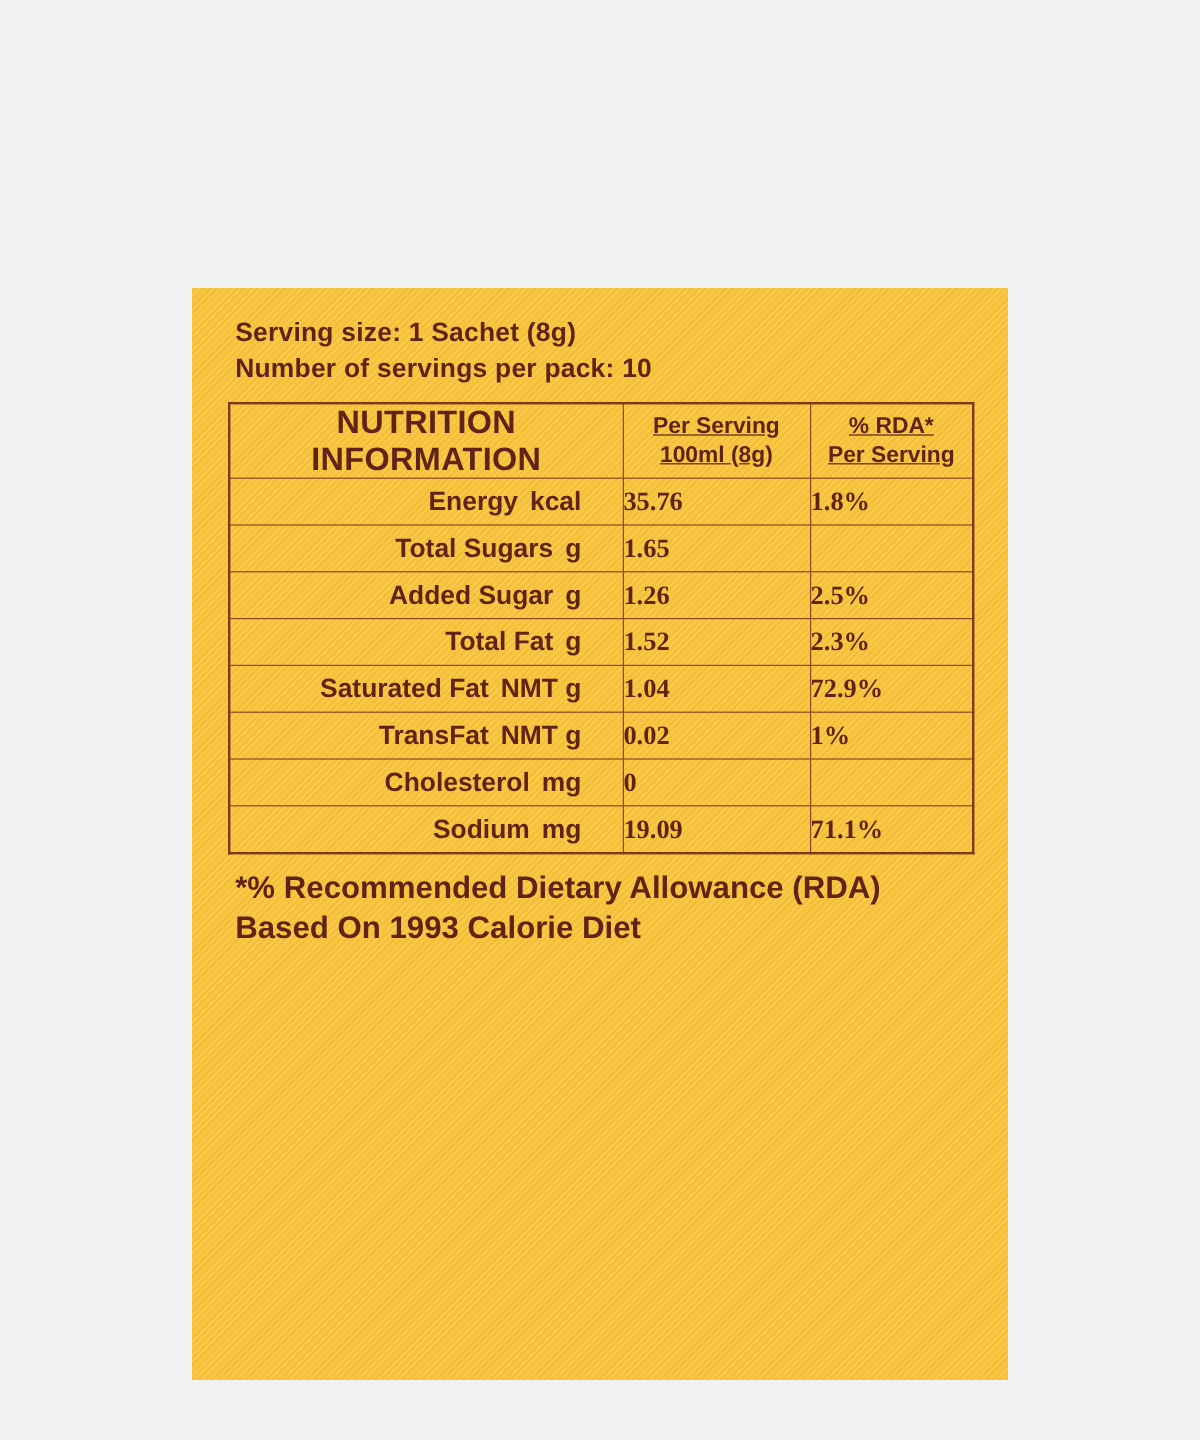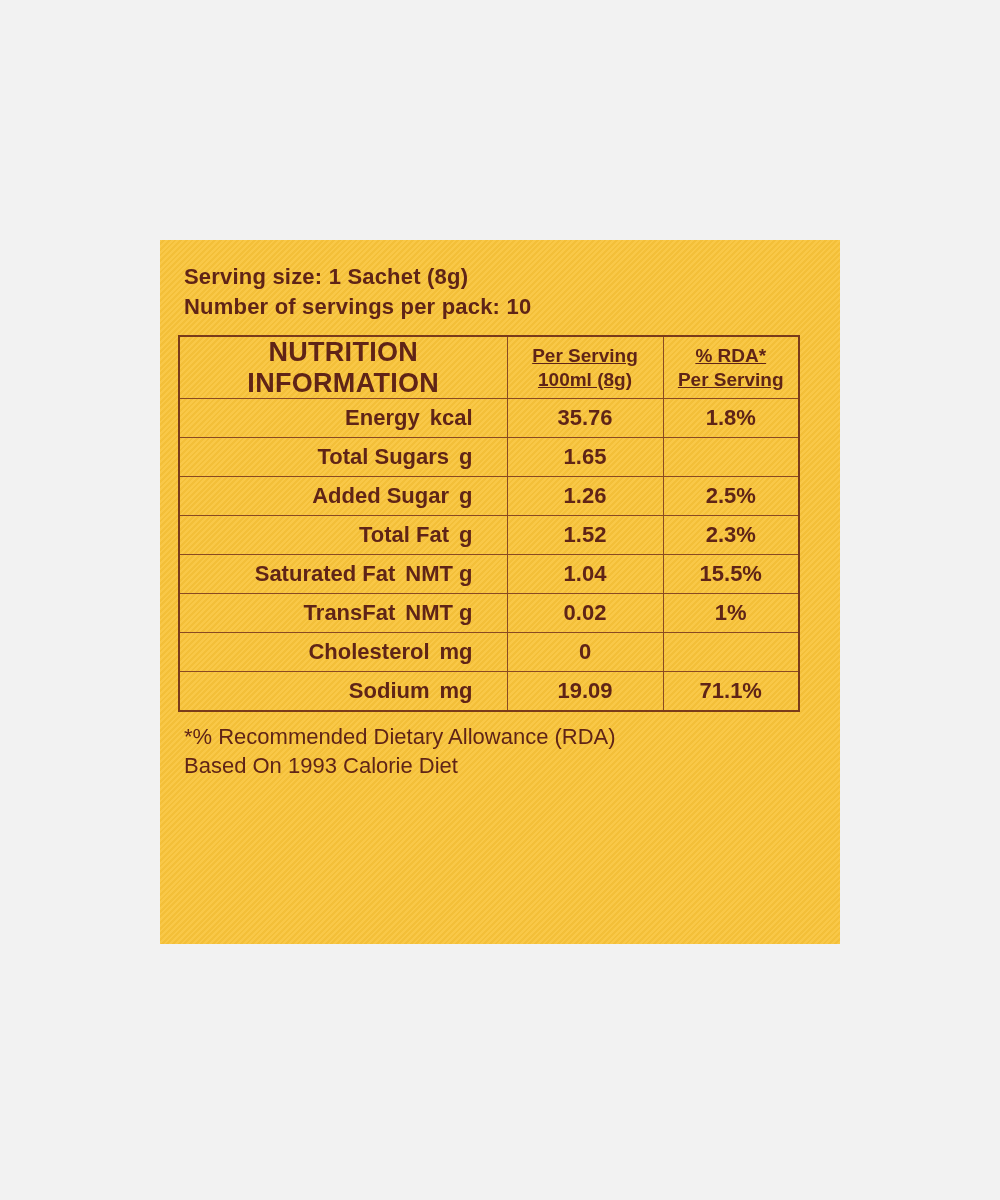--- a/index.html
+++ b/index.html
@@ -19,26 +19,26 @@
     width: 1000px;
     height: 1200px;
   }
 
   
   .label-panel {
     position: absolute;
     left: 160px;
     top: 240px;
     width: 680px;
-    height: 704px;
+    height: 910px;
     background: #f9c43a;
     background-image:
       repeating-linear-gradient(135deg, rgba(255,255,255,0.07) 0 2px, rgba(0,0,0,0.025) 2px 4px);
     box-sizing: border-box;
-    padding: 22px 30px 0 18px;
+    padding: 22px 30px 0 30px;
   }
 
   .serving-lines {
     color: #5f2417;
     font-size: 22px;
     font-weight: bold;
     line-height: 1.35;
     letter-spacing: 0.2px;
     margin-left: 6px;
   }
@@ -90,30 +90,31 @@
     justify-content: flex-end;
     white-space: nowrap;
   }
   .nutrient-label { text-align: left; }
   .nutrient-unit {
     font-weight: bold;
     padding-left: 10px;
     padding-right: 34px;
   }
   .val-cell, .rda-cell {
-    text-align: center;
+    text-align: left;
     font-size: 22px;
+    font-family: Liberation Serif, serif;
   }
 
   .footnote {
     margin-top: 10px;
     margin-left: 6px;
     color: #5f2417;
-    font-size: 22px;
-    font-weight: normal;
+    font-size: 26px;
+    font-weight: bold;
     line-height: 1.32;
   }
 </style>
 </head>
 <body>
 
 <div class="stage">
   <div class="label-panel">
 
     <div class="serving-lines">
@@ -190,21 +191,21 @@
         </tr>
 
         <tr>
           <td class="row-cell-name">
             <div class="name-inner">
               <span class="nutrient-label">Saturated Fat</span>
               <span class="nutrient-unit">NMT g</span>
             </div>
           </td>
           <td class="val-cell">1.04</td>
-          <td class="rda-cell">15.5%</td>
+          <td class="rda-cell">72.9%</td>
         </tr>
 
         <tr>
           <td class="row-cell-name">
             <div class="name-inner">
               <span class="nutrient-label">TransFat</span>
               <span class="nutrient-unit">NMT g</span>
             </div>
           </td>
           <td class="val-cell">0.02</td>

